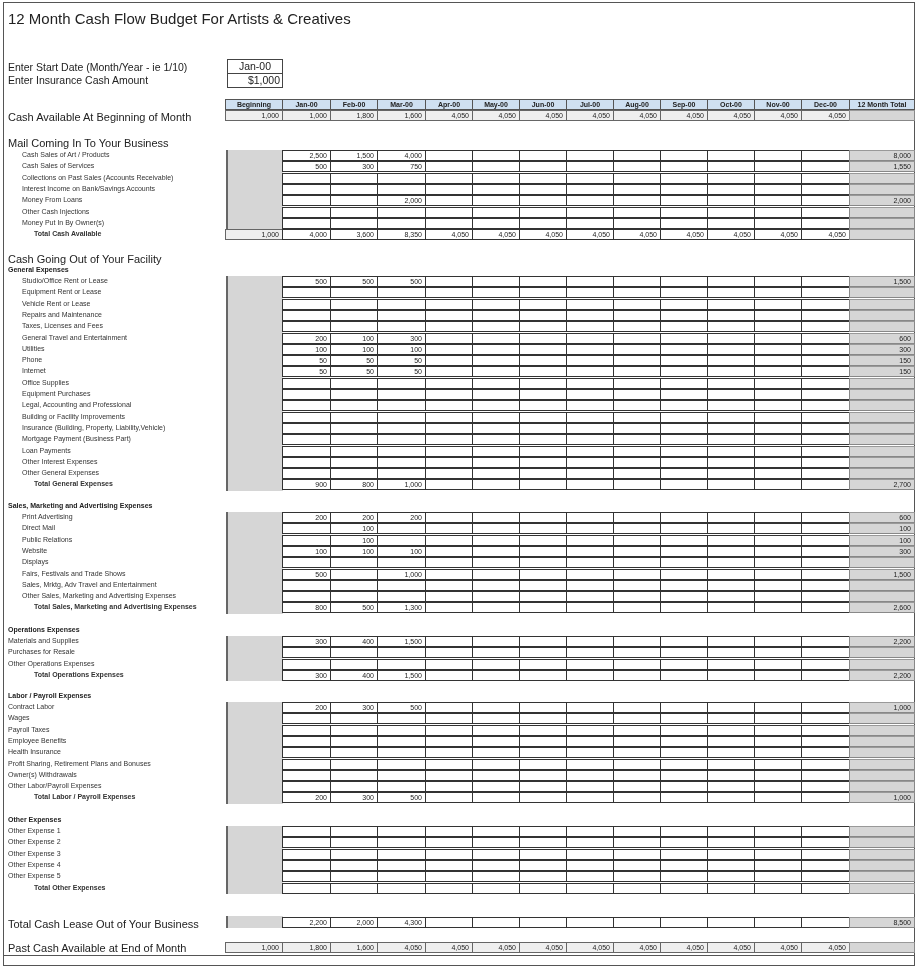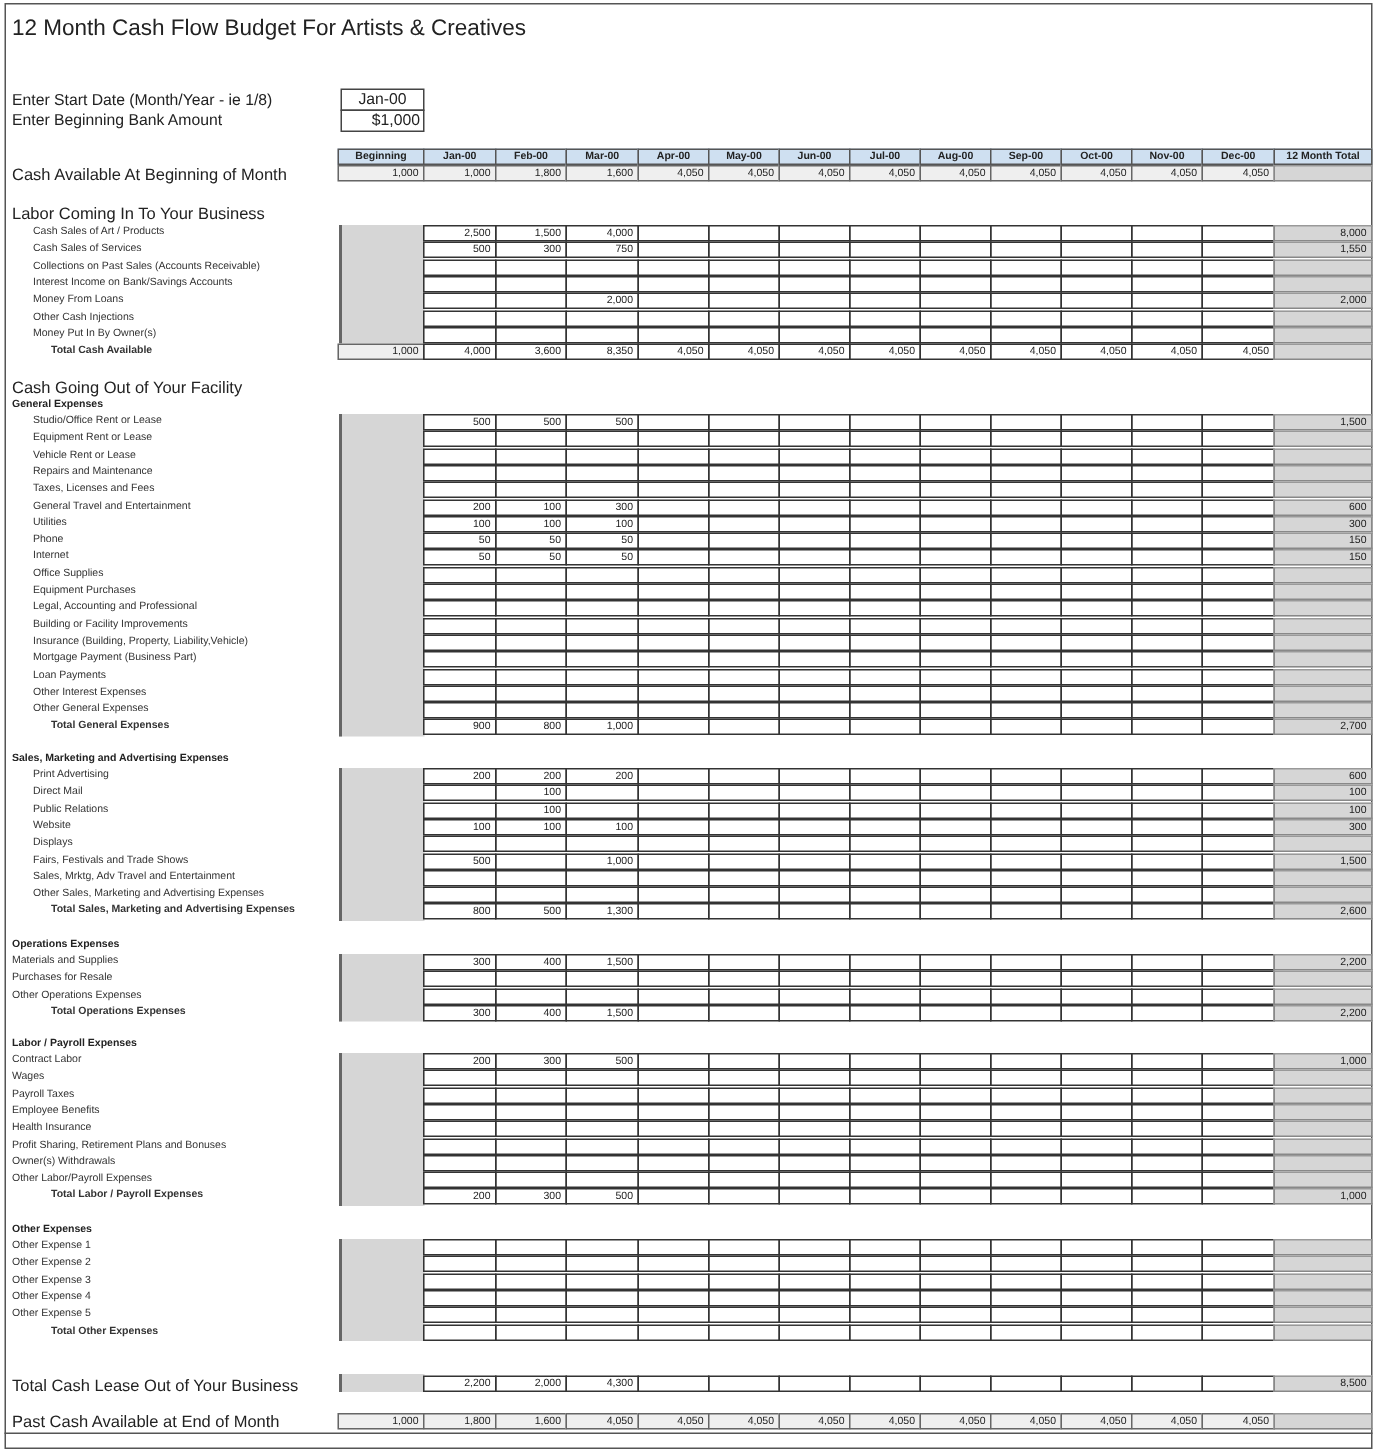--- a/index.html
+++ b/index.html
@@ -28,23 +28,23 @@
   .cell.gray { background:#d6d6d6; border-color:#888; border-top:1px solid #999; }
   .gray-block { position:absolute; background:#d6d6d6; border-left:2px solid #666; box-sizing:border-box; }
 </style>
 </head>
 <body>
 
 <div class="frame"></div>
 <div class="bottom-line"></div>
 <div class="title">12 Month Cash Flow Budget For Artists &amp; Creatives</div>
 
-<div class="setup-label" style="top:61px">Enter Start Date (Month/Year - ie 1/8)</div>
+<div class="setup-label" style="top:61px">Enter Start Date (Month/Year - ie 1/10)</div>
 <div class="setup-box" style="top:59px">Jan-00</div>
-<div class="setup-label" style="top:74px">Enter Beginning Bank Amount</div>
+<div class="setup-label" style="top:74px">Enter Insurance Cash Amount</div>
 <div class="setup-box right" style="top:73px">$1,000</div>
 
 <div id="sheet">
     <div class="cell hdr" style="left:226px;top:99px;width:58px">Beginning</div>
     <div class="cell hdr" style="left:283px;top:99px;width:49px">Jan-00</div>
     <div class="cell hdr" style="left:331px;top:99px;width:48px">Feb-00</div>
     <div class="cell hdr" style="left:378px;top:99px;width:49px">Mar-00</div>
     <div class="cell hdr" style="left:426px;top:99px;width:48px">Apr-00</div>
     <div class="cell hdr" style="left:473px;top:99px;width:48px">May-00</div>
     <div class="cell hdr" style="left:520px;top:99px;width:48px">Jun-00</div>
@@ -63,21 +63,21 @@
     <div class="cell light" style="left:426px;top:110px;width:48px">4,050</div>
     <div class="cell light" style="left:473px;top:110px;width:48px">4,050</div>
     <div class="cell light" style="left:520px;top:110px;width:48px">4,050</div>
     <div class="cell light" style="left:567px;top:110px;width:48px">4,050</div>
     <div class="cell light" style="left:614px;top:110px;width:48px">4,050</div>
     <div class="cell light" style="left:661px;top:110px;width:48px">4,050</div>
     <div class="cell light" style="left:708px;top:110px;width:48px">4,050</div>
     <div class="cell light" style="left:755px;top:110px;width:48px">4,050</div>
     <div class="cell light" style="left:802px;top:110px;width:49px">4,050</div>
     <div class="cell gray" style="left:850px;top:110px;width:66px"></div>
-    <div class="sec-title" style="top:137px">Labor Coming In To Your Business</div>
+    <div class="sec-title" style="top:137px">Mail Coming In To Your Business</div>
     <div class="gray-block" style="left:226px;top:150px;width:57px;height:79px"></div>
     <div class="row-label ind" style="top:151px">Cash Sales of Art / Products</div>
     <div class="cell " style="left:283px;top:150px;width:49px">2,500</div>
     <div class="cell " style="left:331px;top:150px;width:48px">1,500</div>
     <div class="cell " style="left:378px;top:150px;width:49px">4,000</div>
     <div class="cell " style="left:426px;top:150px;width:48px"></div>
     <div class="cell " style="left:473px;top:150px;width:48px"></div>
     <div class="cell " style="left:520px;top:150px;width:48px"></div>
     <div class="cell " style="left:567px;top:150px;width:48px"></div>
     <div class="cell " style="left:614px;top:150px;width:48px"></div>

